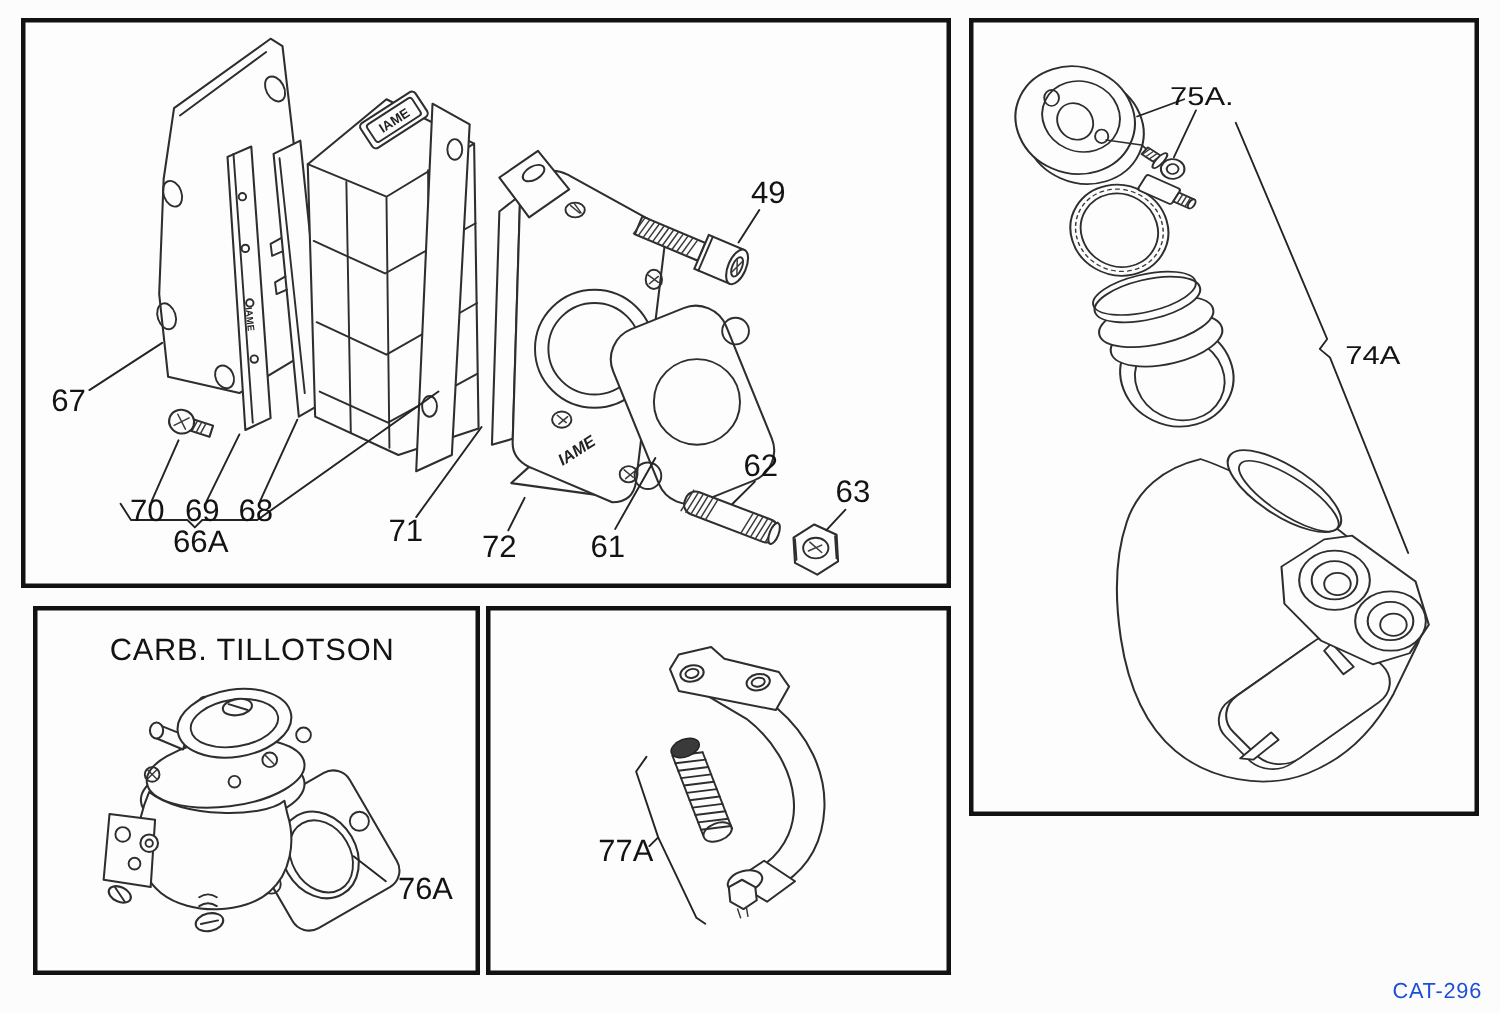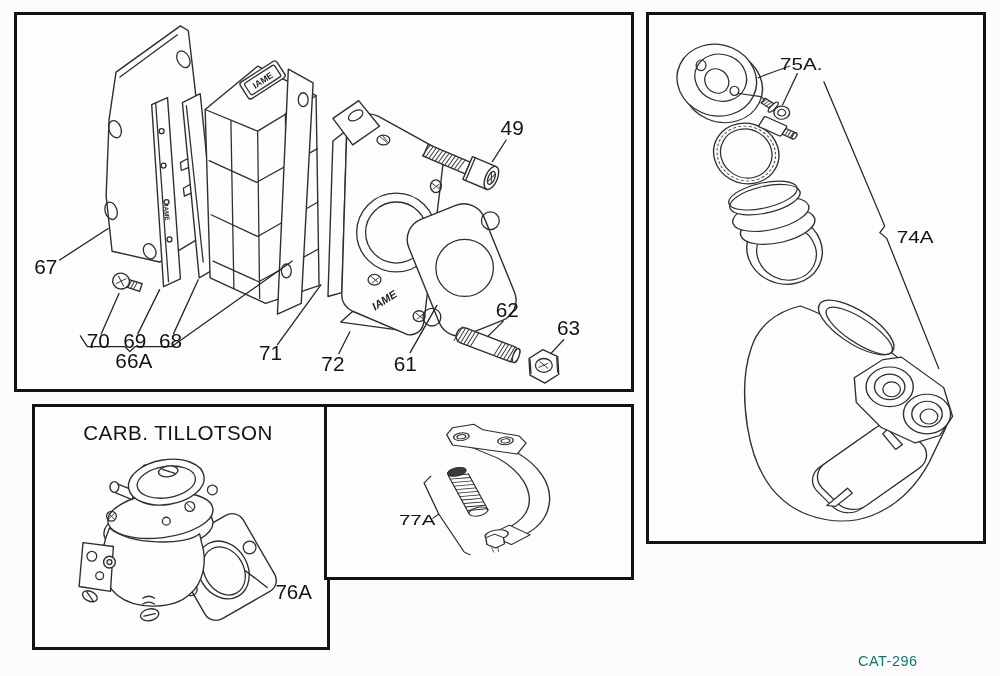--- a/index.html
+++ b/index.html
@@ -7,38 +7,38 @@
     width:1000px; height:676px; position:relative;
     background:#fcfcfc;
     font-family:"Liberation Sans", sans-serif;
     overflow:hidden;
   }
   .panel {
     position:absolute; box-sizing:border-box;
     border:3px solid #121212; background:#fdfdfd;
   }
   #panel-reed    { left:14px;  top:12px;  width:620px; height:380px; }
-  #panel-carb    { left:32px;  top:404px; width:298px; height:246px; }
-  #panel-bracket { left:324px; top:404px; width:310px; height:176px; }
+  #panel-carb    { left:22px;  top:404px; width:298px; height:246px; }
+  #panel-bracket { left:324px; top:404px; width:310px; height:246px; }
   #panel-intake  { left:646px; top:12px;  width:340px; height:532px; }
   .panel svg { display:block; width:100%; height:100%; }
 
   .fp { fill:#fdfdfd; stroke:#2e2e2e; stroke-width:1.4; stroke-linejoin:round; stroke-linecap:round; }
   .ln { fill:none;    stroke:#2e2e2e; stroke-width:1.3; stroke-linejoin:round; stroke-linecap:round; }
   .th { fill:none;    stroke:#3a3a3a; stroke-width:1;   stroke-linecap:round; }
   .ld { fill:none;    stroke:#242424; stroke-width:1.3; stroke-linejoin:round; stroke-linecap:round; }
   .dk { fill:#3a3a3a; stroke:#222;    stroke-width:1; }
 
   .part-num { font-size:21px; fill:#131313; }
   .panel-title { font-size:21px; fill:#131313; letter-spacing:0.5px; }
   .brand { fill:#222; font-weight:700; }
 
   #cat-code {
     position:absolute; top:653px; left:858px; width:130px;
-    font-size:14.5px; color:#0f766e; letter-spacing:0.5px;
+    text-align:right; font-size:14.5px; color:#1d4ed8; letter-spacing:0.5px;
   }
 </style>
 </head>
 <body>
 
 <div class="panel" id="panel-reed">
   <svg viewBox="14 12 620 380" preserveAspectRatio="none">
 
     <g>
       <path class="fp" d="M114,70 L179,23 L187,28 L193,80 L198,125 L196,240 L158,263 L110,252 L104,196 L107,118 Z"></path>

